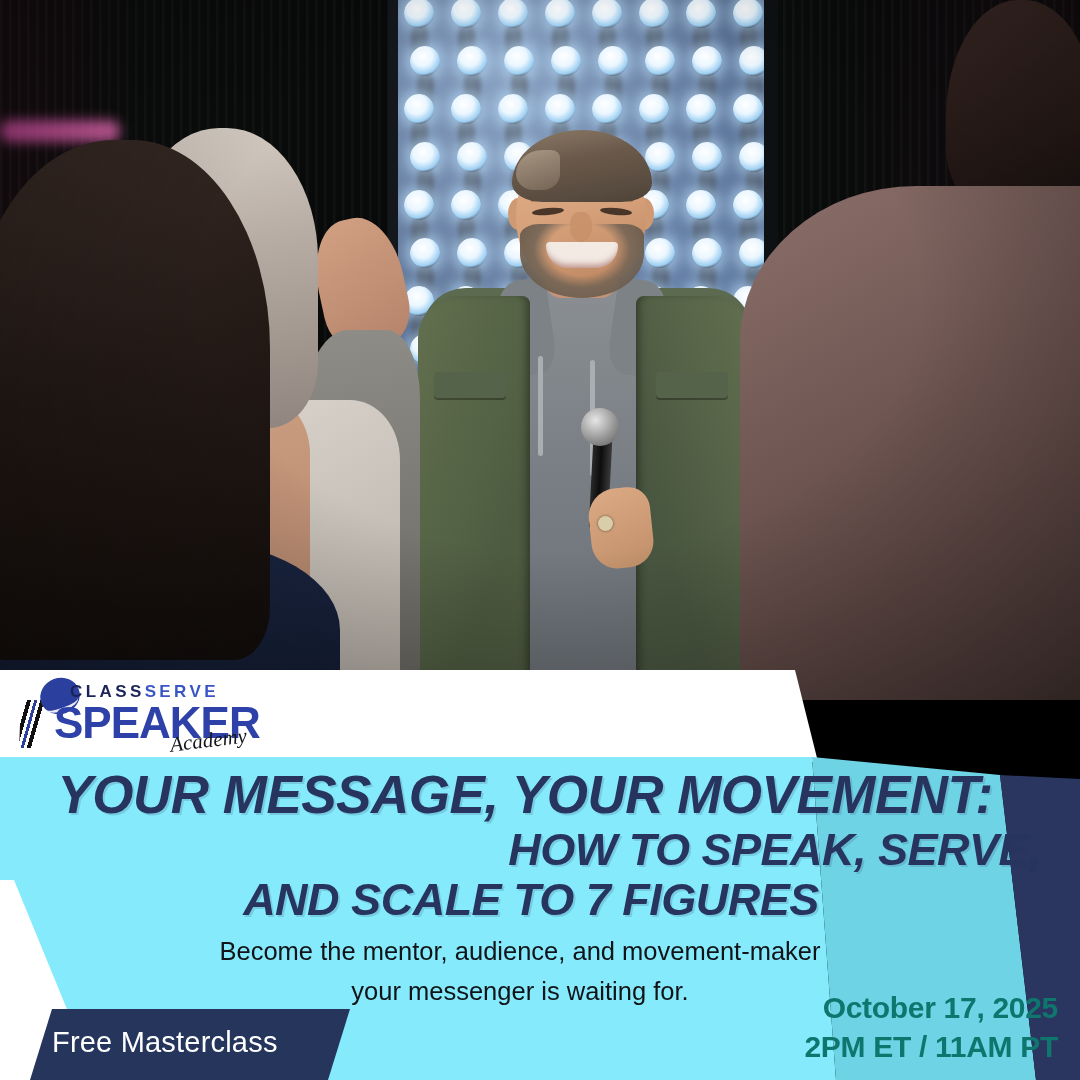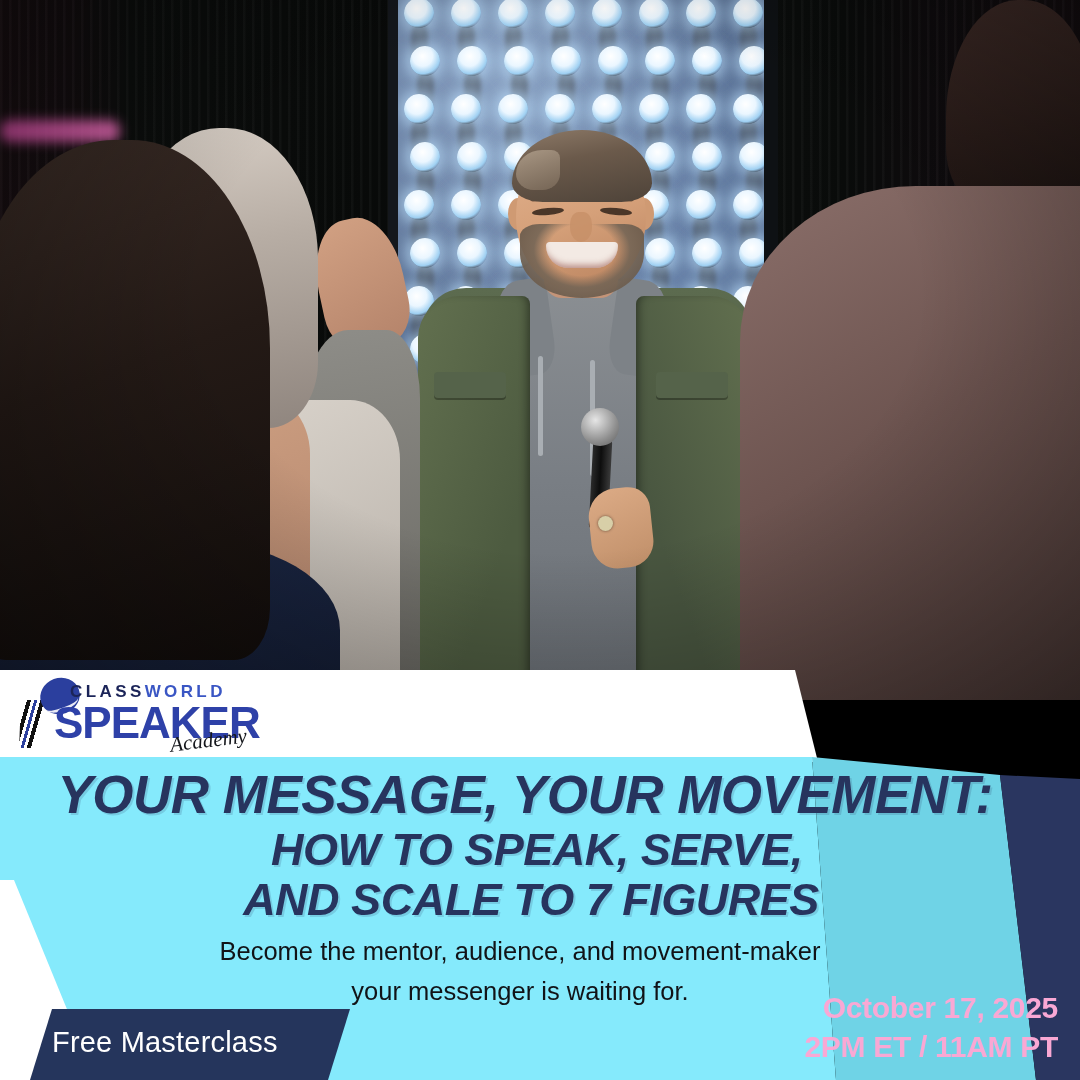--- a/index.html
+++ b/index.html
@@ -341,21 +341,21 @@
     width: 1040px;
     text-align: center;
     color: #27345e;
     font-weight: 800;
     font-style: italic;
     letter-spacing: -0.5px;
     line-height: 1.02;
     text-shadow: 2px 2px 0 rgba(39,52,94,.16);
   }
   .hl-1 { font-size: 53px; padding-left: 10px; }
-  .hl-2 { font-size: 45px; padding-left: 34px; margin-top: 5px; }
+  .hl-2 { font-size: 45px; padding-left: 34px; margin-top: 5px; text-align: right; }
   .hl-3 { font-size: 45px; padding-left: 22px; margin-top: 4px; }
 
   .subhead {
     position: absolute; left: 0; top: 932px;
     width: 1040px; text-align: center;
     color: #111317;
     font-size: 25.5px;
     line-height: 1.55;
     font-weight: 400;
   }
@@ -370,21 +370,21 @@
   .badge-label {
     position: absolute; left: 52px; top: 1026px;
     color: #ffffff; font-size: 29px; font-weight: 400;
     letter-spacing: .2px;
   }
 
   
   .datetime {
     position: absolute; right: 22px; top: 988px;
     text-align: right;
-    color: #f9a8d4;
+    color: #0f766e;
     font-weight: 800;
     line-height: 1.3;
   }
   .dt-date { font-size: 30px; letter-spacing: -.3px; }
   .dt-time { font-size: 30px; letter-spacing: -.3px; margin-left: 12px; }
 </style>
 </head>
 <body>
 
 <div class="canvas">
@@ -590,21 +590,21 @@
     <div class="aud aud-a"></div>
 
     <div class="photo-vignette"></div>
   </div>
 
   <div class="white-band"></div>
 
   <div class="logo">
     <div class="logo-mic-stick"></div>
     <div class="logo-mic-head"></div>
-    <div class="logo-worldclass"><span>CLASS</span><span class="cls">WORLD</span></div>
+    <div class="logo-worldclass"><span>CLASS</span><span class="cls">SERVE</span></div>
     <div class="logo-speaker">SPEAKER</div>
     <div class="logo-academy">Academy</div>
   </div>
 
   <div class="cyan-main"></div>
   <div class="cyan-right"></div>
   <div class="navy-right-stripe"></div>
   <div class="white-wedge-bl"></div>
 
   <div class="headline">

